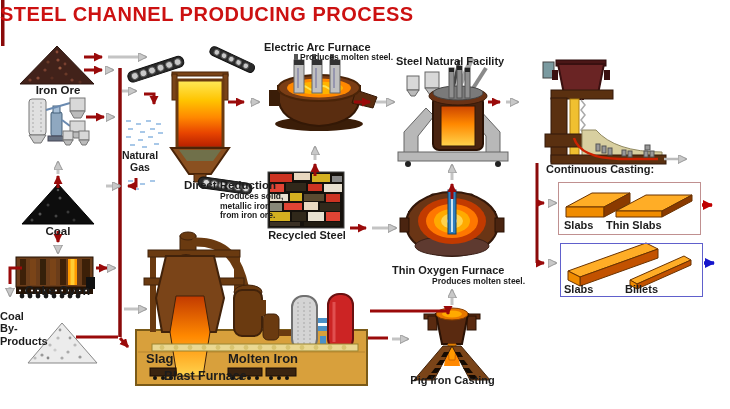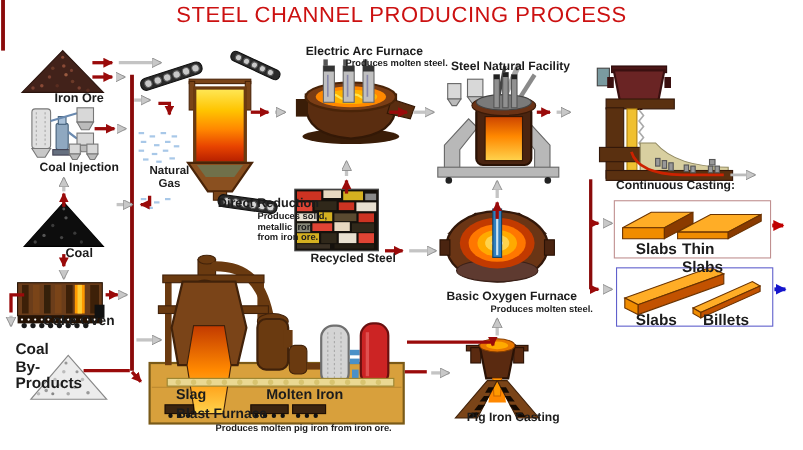--- a/index.html
+++ b/index.html
@@ -1,30 +1,30 @@
 <!DOCTYPE html>
 <html><head>
 <meta charset="utf-8">
 <style>
   html,body{margin:0;padding:0;background:#fff;}
   .stage{position:relative;width:730px;height:409px;background:#fff;overflow:hidden;
          font-family:"Liberation Sans",sans-serif;}
   .art{position:absolute;left:0;top:0;z-index:1;}
   .lbl{position:absolute;z-index:3;font-family:"Liberation Sans",sans-serif;font-weight:bold;
-       color:#1c1c1c;line-height:1.12;white-space:pre-line;margin-left:14px;}
+       color:#1c1c1c;line-height:1.12;white-space:pre-line;}
   .ctr{text-align:center;}
   .s8{font-size:8.5px;padding-left:36px;}
-  .s9{font-size:14px;}
+  .s9{font-size:11px;}
   .s95{font-size:13px;}
   .s10{font-size:10.5px;}
   .s11{font-size:11px;}
   .s115{font-size:11.5px;}
   .s12{font-size:12.5px;}
-  .title{position:absolute;left:0;right:0;top:3px;z-index:3;text-align:center;
-         font-size:20px;font-weight:normal;letter-spacing:.5px;}
+  .title{position:absolute;left:0;right:0;top:3px;z-index:3;
+         font-size:20px;font-weight:bold;letter-spacing:.5px;}
   .pbox{position:absolute;z-index:2;background:transparent;}
   .slabs-box{left:558px;top:182px;width:141px;height:51px;border:1.5px solid #c09090;}
   .blooms-box{left:560px;top:243px;width:141px;height:52px;border:1.5px solid #6060cc;}
 </style>
 </head>
 <body>
 
 <div class="stage">
 
 <svg class="art" width="730" height="409" viewBox="0 0 730 409">
@@ -497,41 +497,39 @@
     <path d="M124,309 H146" stroke="#c4c4c4" stroke-width="3" marker-end="url(#mg)"></path>
   </g>
 </svg>
 
 <div class="pbox slabs-box"></div>
 <div class="pbox blooms-box"></div>
 
 <div class="title" style="color:#cc1111">STEEL CHANNEL PRODUCING PROCESS</div>
 
 <div class="lbl ctr s115" style="left:18px;top:84px;width:80px">Iron Ore</div>
-<div class="lbl ctr s11" style="left:8px;top:146px;width:100px">Coal Injection</div>
 <div class="lbl ctr s115" style="left:18px;top:225px;width:80px">Coal</div>
 <div class="lbl ctr s12" style="left:10px;top:284px;width:95px">Coke Oven</div>
 <div class="lbl s9" style="left:0px;top:310px;width:64px">Coal
 By-Products</div>
 <div class="lbl ctr s10" style="left:112px;top:150px;width:56px">Natural
 Gas</div>
 <div class="lbl s115" style="left:184px;top:179px;width:110px">Direct Reduction</div>
 <div class="lbl s8" style="left:184px;top:192px;width:92px">Produces solid,
 metallic iron
 from iron ore.</div>
 <div class="lbl s11" style="left:264px;top:41px;width:135px">Electric Arc Furnace</div>
 <div class="lbl s8" style="left:264px;top:53px;width:135px">Produces molten steel.</div>
 <div class="lbl s11" style="left:396px;top:55px;width:135px">Steel Natural Facility</div>
 <div class="lbl ctr s11" style="left:262px;top:229px;width:90px">Recycled Steel</div>
-<div class="lbl s11" style="left:392px;top:264px;width:135px">Basic Oxygen Furnace</div>
+<div class="lbl s11" style="left:392px;top:264px;width:135px">Thin Oxygen Furnace</div>
 <div class="lbl s8" style="left:396px;top:277px;width:120px">Produces molten steel.</div>
 <div class="lbl s95" style="left:146px;top:352px;width:40px">Slag</div>
 <div class="lbl s95" style="left:228px;top:352px;width:80px">Molten Iron</div>
-<div class="lbl s12" style="left:146px;top:369px;width:130px">Blast Furnace</div>
-<div class="lbl s8" style="left:146px;top:385px;width:230px">Produces molten pig iron from iron ore.</div>
+<div class="lbl s12" style="left:164px;top:369px;width:130px">Blast Furnace</div>
 <div class="lbl ctr s11" style="left:400px;top:374px;width:105px">Pig Iron Casting</div>
 <div class="lbl s11" style="left:546px;top:163px;width:125px">Continuous Casting:</div>
 <div class="lbl s9" style="left:564px;top:219px;width:40px">Slabs</div>
 <div class="lbl s9" style="left:606px;top:219px;width:60px">Thin Slabs</div>
 <div class="lbl s9" style="left:564px;top:283px;width:50px">Slabs</div>
 <div class="lbl s9" style="left:625px;top:283px;width:50px">Billets</div>
 
 </div>
 
 </body></html>

